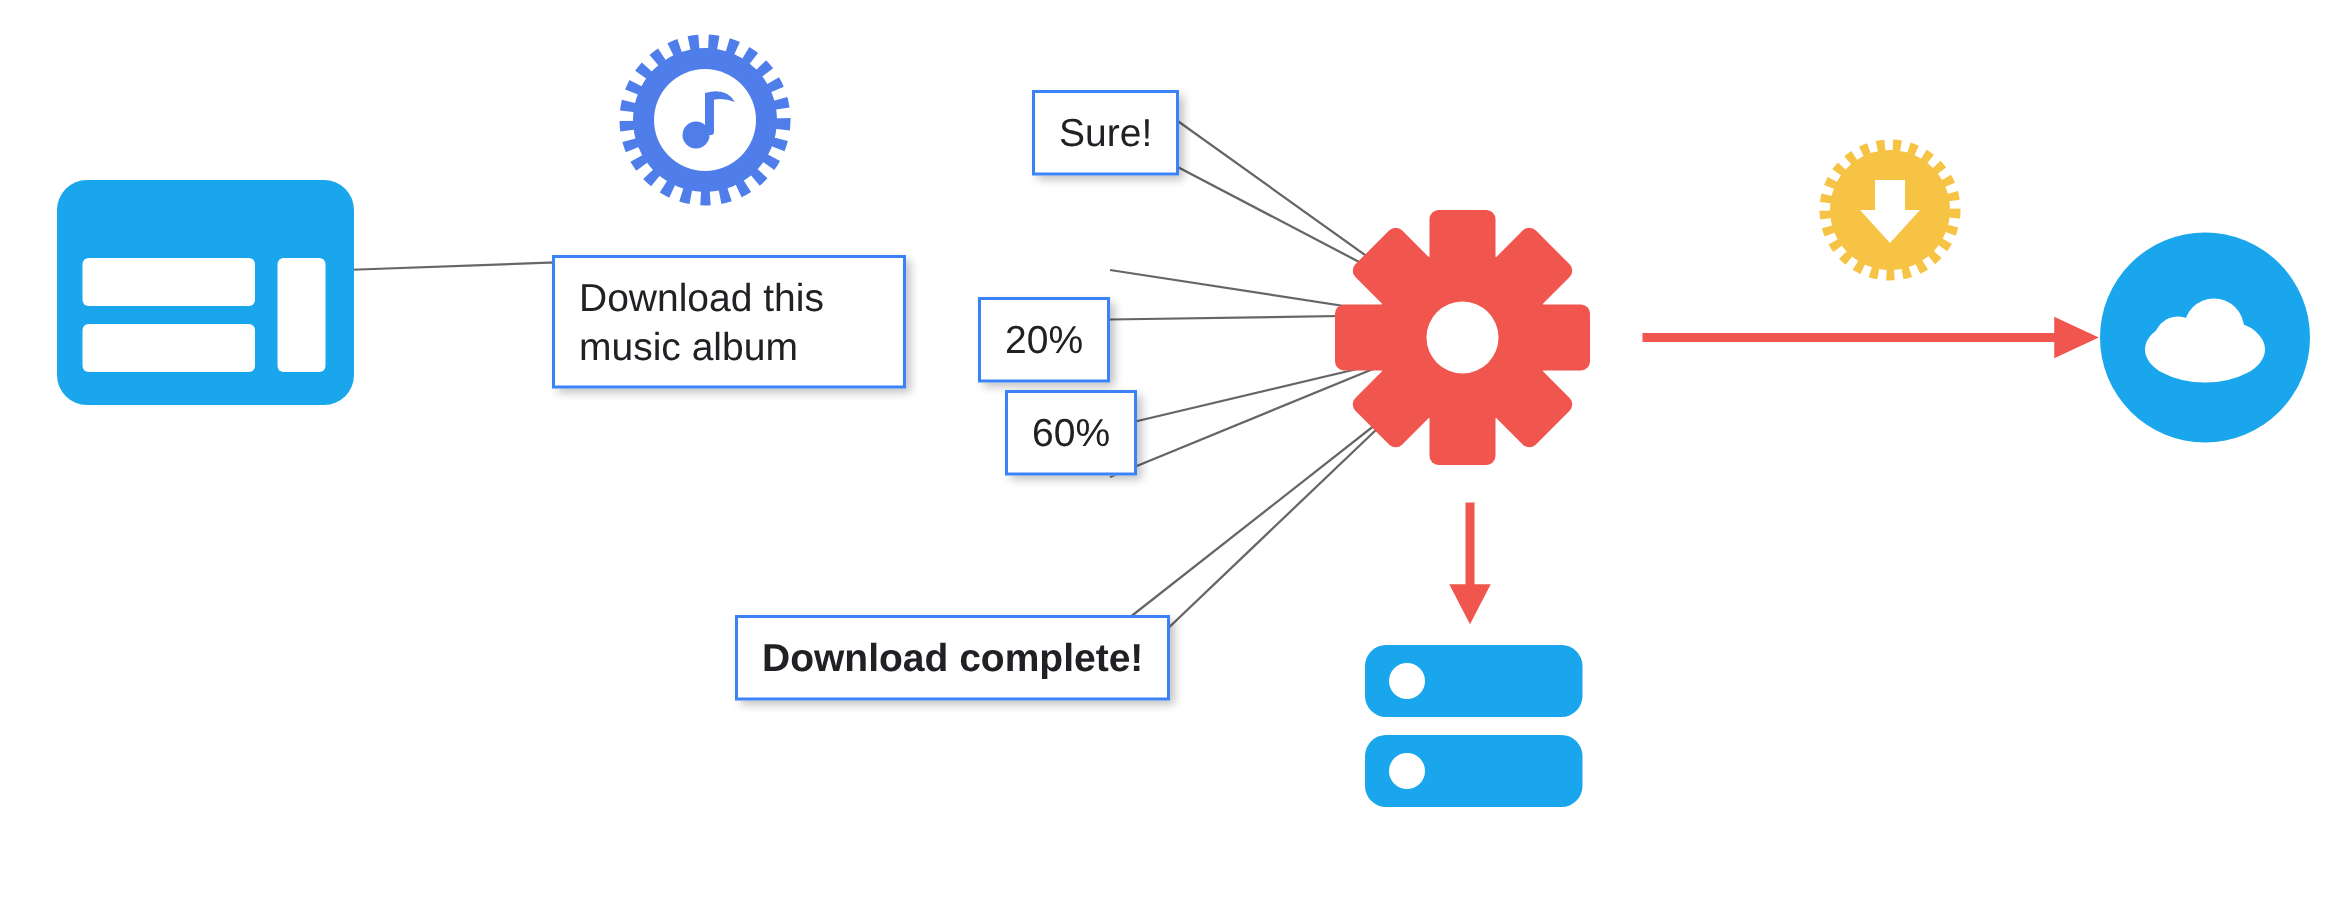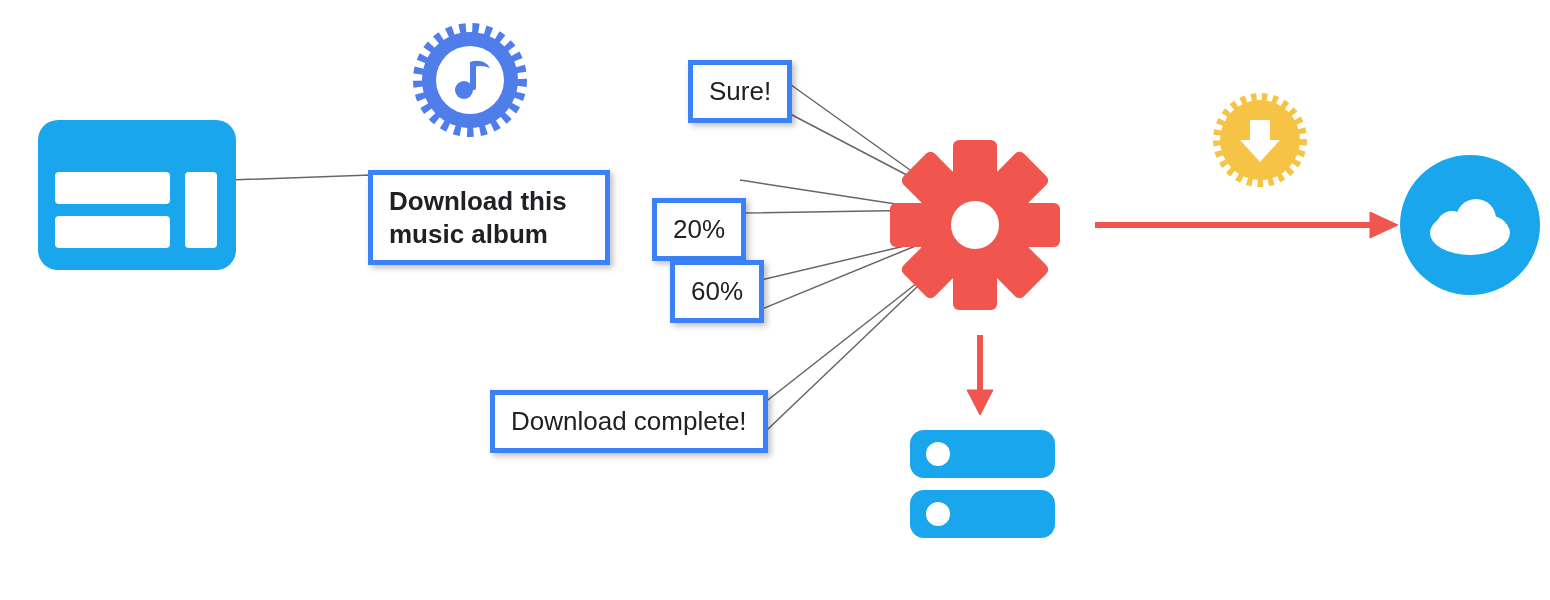--- a/index.html
+++ b/index.html
@@ -12,21 +12,21 @@
     overflow: hidden;
   }
   .stage {
     position: relative;
     width: 1550px;
     height: 600px;
   }
   .label-box {
     position: absolute;
     background: #fff;
-    border: 5px solid #3b82f6;
+    border: 2px solid #3b82f6;
     box-shadow: 3px 3px 6px rgba(0,0,0,0.25);
     font-size: 26px;
     line-height: 1.25;
     color: #202124;
     padding: 10px 16px;
     white-space: pre-line;
     text-align: left;
   }
 </style>
 </head>
@@ -128,24 +128,24 @@
       </g>
 
       <g>
         <line x1="980" y1="335" x2="980" y2="390" stroke-width="6"></line>
         <polygon points="967,390 993,390 980,415"></polygon>
       </g>
     </g>
 
   </svg>
 
-  <div class="label-box" style="left:368px; top:170px; width:200px;font-weight:bold;">Download this
+  <div class="label-box" style="left:368px; top:170px; width:200px;">Download this
 music album</div>
 
   <div class="label-box" style="left:688px; top:60px;">Sure!</div>
 
   <div class="label-box" style="left:652px; top:170px;margin-top:28px;">20%</div>
 
   <div class="label-box" style="left:670px; top:260px;">60%</div>
 
-  <div class="label-box" style="left:490px; top:390px;">Download complete!</div>
+  <div class="label-box" style="left:490px; top:410px;font-weight:bold;">Download complete!</div>
 
 </div>
 
 </body></html>

